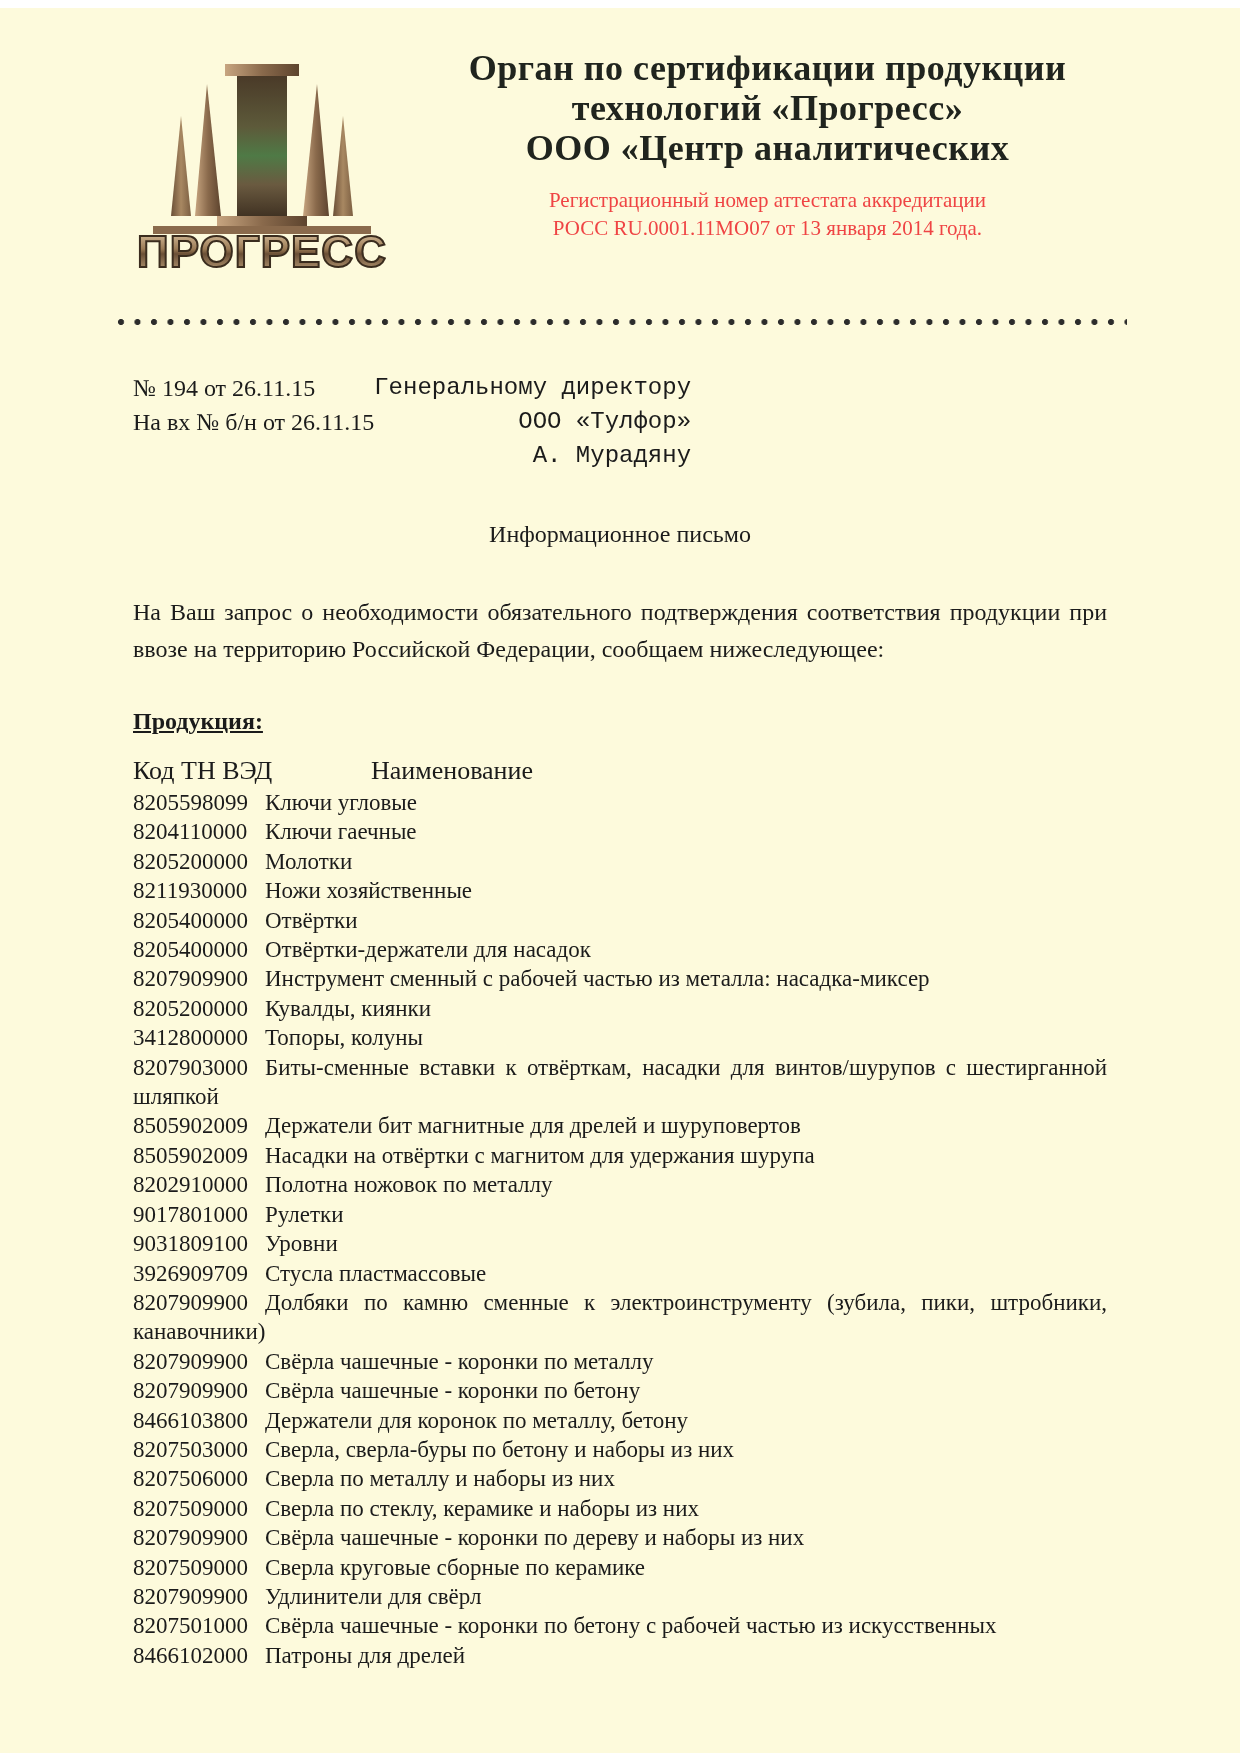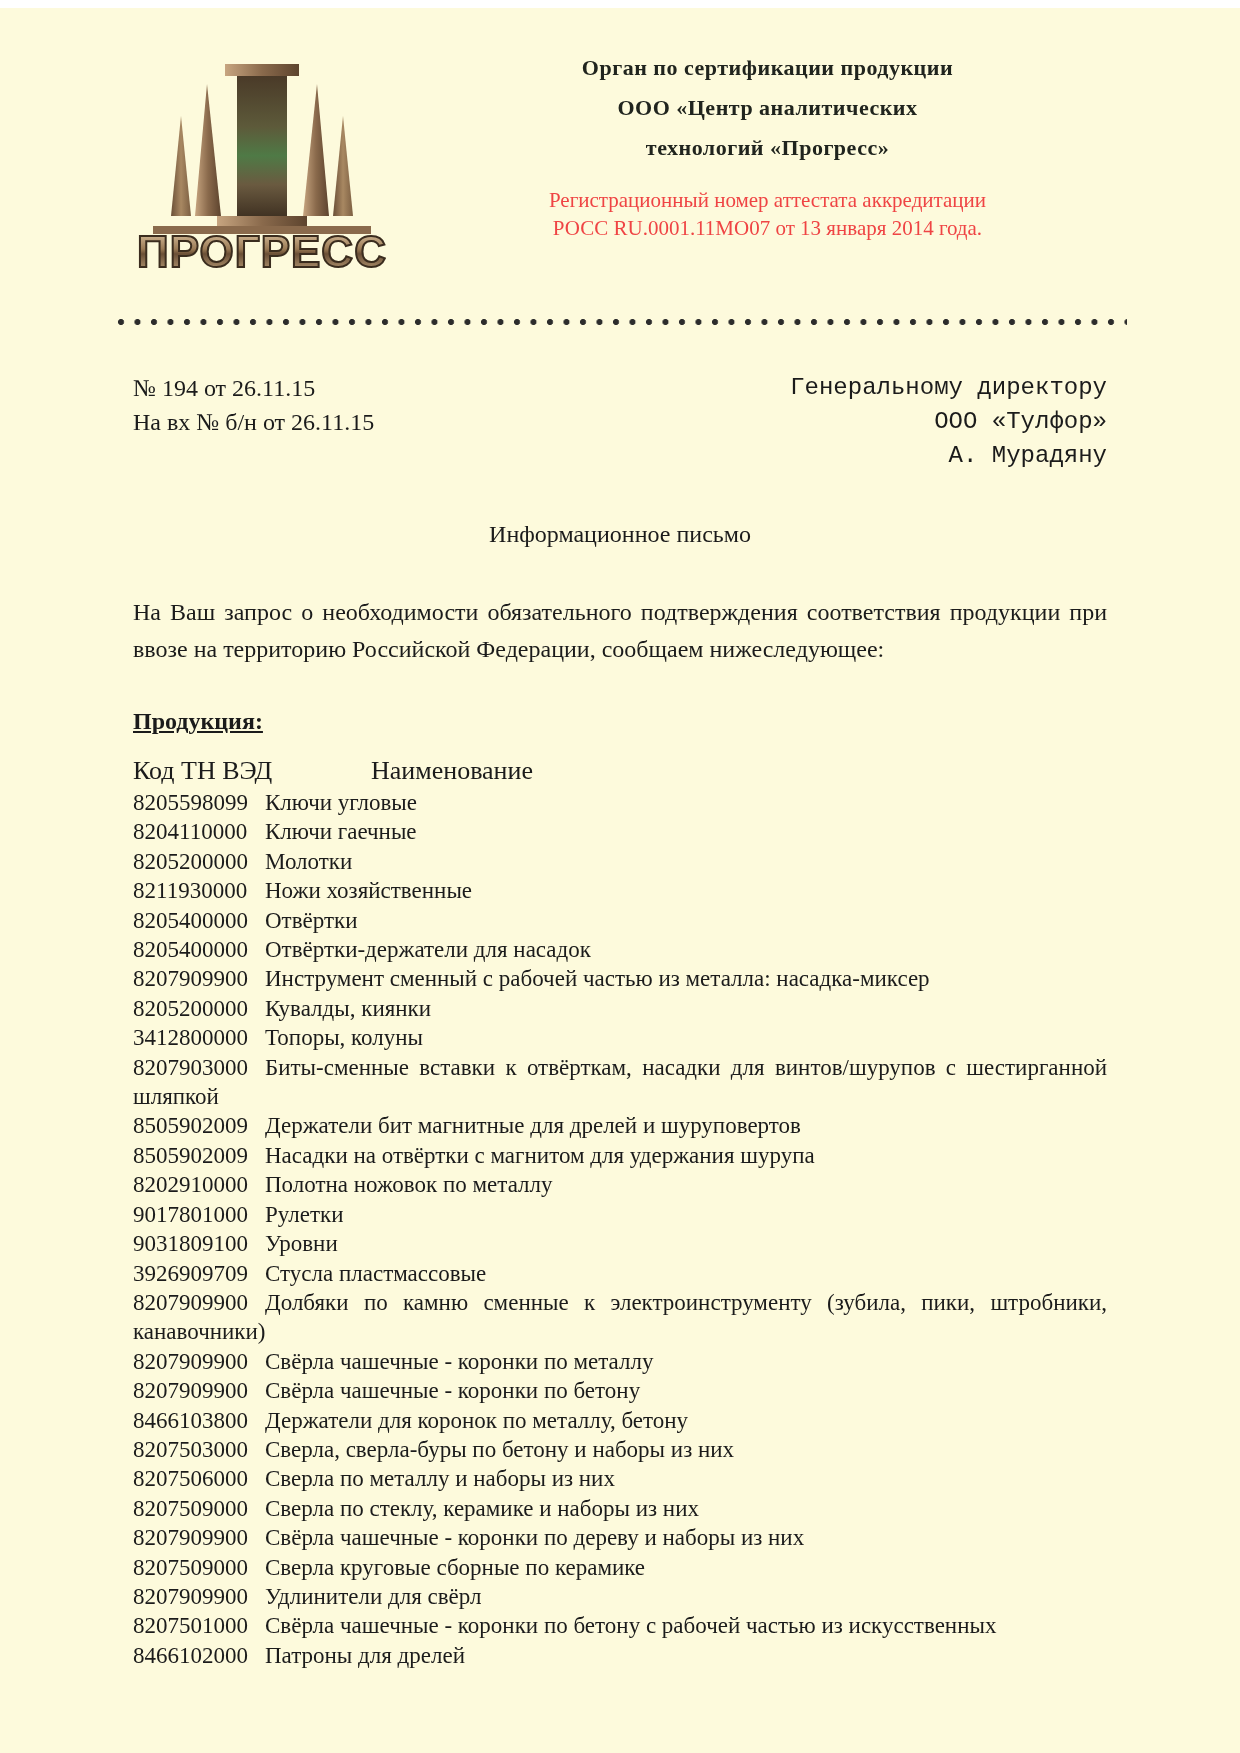--- a/index.html
+++ b/index.html
@@ -17,21 +17,21 @@
     color:#1b1b1b;
     box-sizing:border-box;
     padding:40px 133px 0 133px;
   }
   
   .header{display:flex;align-items:flex-start;}
   .logo-wrap{width:265px;flex:0 0 265px;margin-top:8px;}
   .head-right{flex:1;text-align:center;padding-left:30px;}
   .org-title{
     font-weight:bold;
-    font-size:22px;
+    font-size:36px;
     line-height:40px;
     color:#20241e;
     letter-spacing:0.5px;
   }
   .accred{
     margin-top:18px;
     font-size:21px;
     line-height:28px;
     color:#ef4444;
   }
@@ -41,21 +41,20 @@
     width:1010px;
     height:9px;
     background-image:radial-gradient(circle at 4px 4px,#2c2c2c 2.7px,rgba(0,0,0,0) 3.4px);
     background-size:16.5px 9px;
     background-repeat:repeat-x;
   }
   
   .refs{
     margin-top:44px;
     display:flex;
-    justify-content:space-between;
     font-size:24px;
     line-height:34px;
   }
   .refs .right{text-align:right;font-family:Liberation Mono, monospace;}
   
   .letter-title{
     margin-top:48px;
     text-align:center;
     font-size:24px;
   }
@@ -139,22 +138,22 @@
         <rect x="84" y="160" width="90" height="10" fill="url(#pillarGrad)"></rect>
         <rect x="20" y="170" width="218" height="8" fill="#8a6a4c"></rect>
 
         <text x="129" y="211" text-anchor="middle" font-family="Liberation Sans, sans-serif" font-size="44" font-weight="bold" letter-spacing="1" fill="url(#goldGrad)" stroke="#3a2c1e" stroke-width="2">ПРОГРЕСС</text>
       </svg>
     </div>
 
     <div class="head-right">
       <div class="org-title">
         <div>Орган по сертификации продукции</div>
+        <div>технологий «Прогресс»</div>
         <div>ООО «Центр аналитических</div>
-        <div>технологий «Прогресс»</div>
       </div>
       <div class="accred">
         <div>Регистрационный номер аттестата аккредитации</div>
         <div>РОСС RU.0001.11МО07 от 13 января 2014 года.</div>
       </div>
     </div>
   </div>
 
   <div class="dotline"></div>
 

